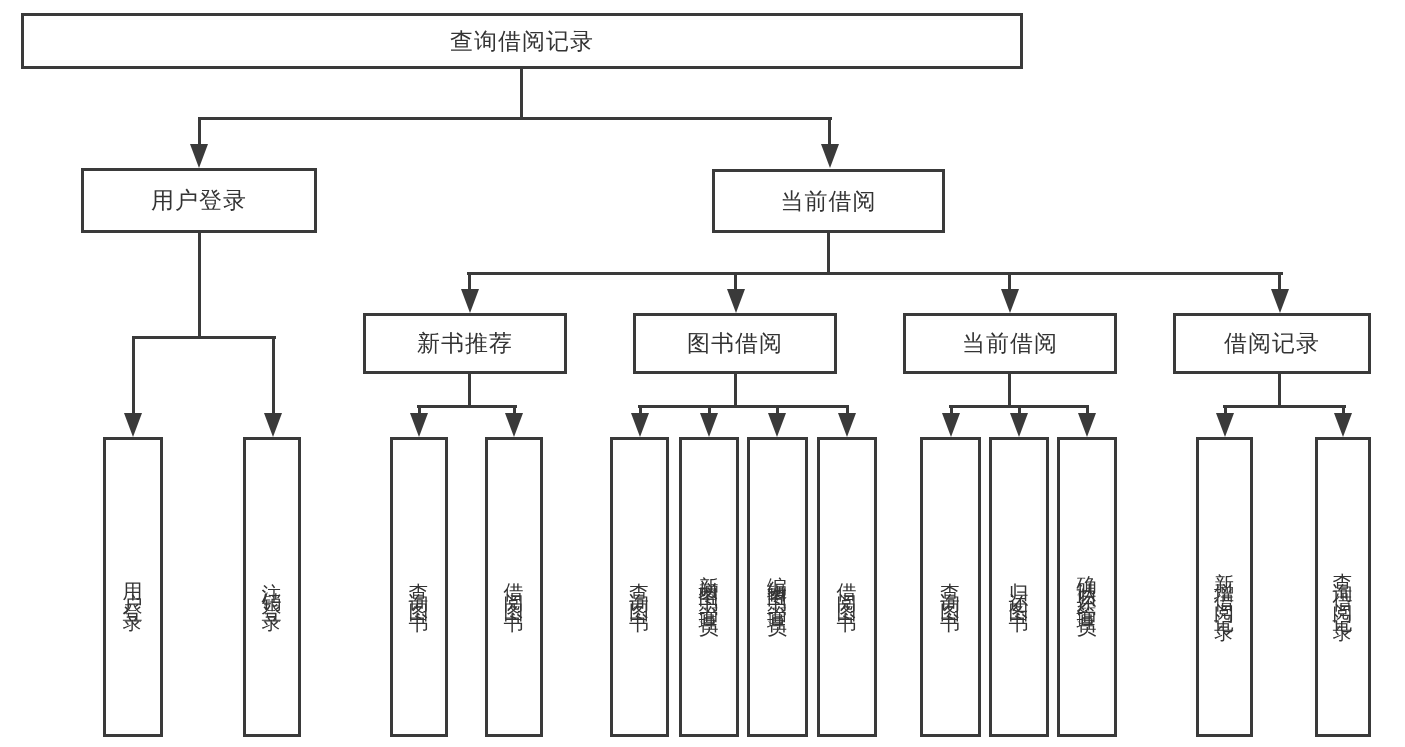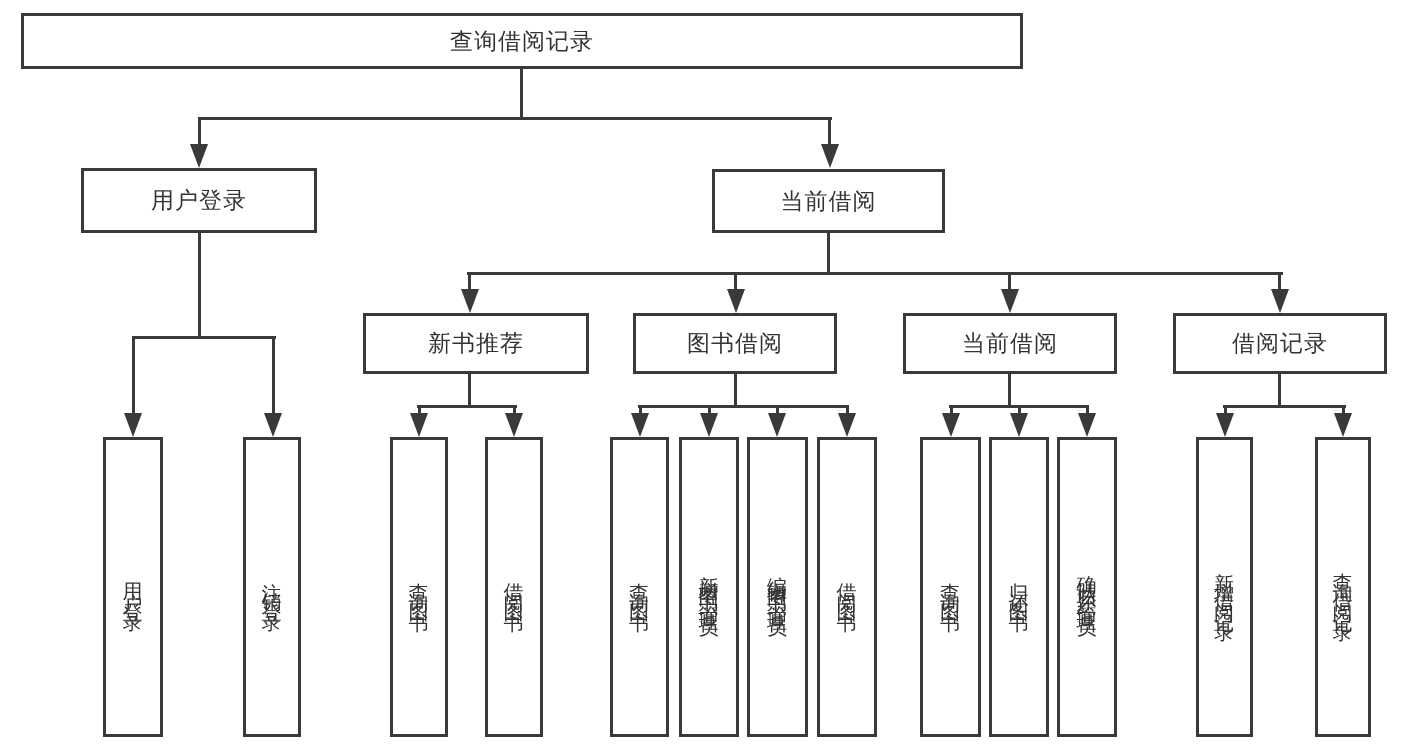--- a/index.html
+++ b/index.html
@@ -115,30 +115,30 @@
   <div class="hline" style="left:467px;top:272px;width:816px"></div>
   <div class="vline" style="left:468px;top:272px;height:22px"></div>
   <div class="arrow" style="left:461px;top:289px"></div>
   <div class="vline" style="left:734px;top:272px;height:22px"></div>
   <div class="arrow" style="left:727px;top:289px"></div>
   <div class="vline" style="left:1008px;top:272px;height:22px"></div>
   <div class="arrow" style="left:1001px;top:289px"></div>
   <div class="vline" style="left:1278px;top:272px;height:22px"></div>
   <div class="arrow" style="left:1271px;top:289px"></div>
 
-  <div class="hbox" style="left:363px;top:313px;width:226px;height:61px">
+  <div class="hbox" style="left:363px;top:313px;width:204px;height:61px">
     <span>新书推荐</span>
   </div>
   <div class="hbox" style="left:633px;top:313px;width:204px;height:61px">
     <span>图书借阅</span>
   </div>
   <div class="hbox" style="left:903px;top:313px;width:214px;height:61px">
     <span>当前借阅</span>
   </div>
-  <div class="hbox" style="left:1173px;top:313px;width:214px;height:61px">
+  <div class="hbox" style="left:1173px;top:313px;width:198px;height:61px">
     <span>借阅记录</span>
   </div>
 
   <div class="vline" style="left:468px;top:374px;height:34px"></div>
   <div class="hline" style="left:417px;top:405px;width:100px"></div>
   <div class="vline" style="left:418px;top:405px;height:14px"></div>
   <div class="arrow" style="left:410px;top:413px"></div>
   <div class="vline" style="left:513px;top:405px;height:14px"></div>
   <div class="arrow" style="left:505px;top:413px"></div>
 

